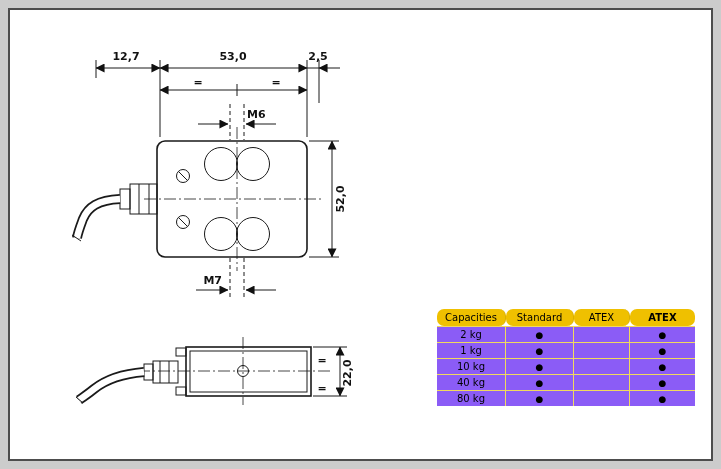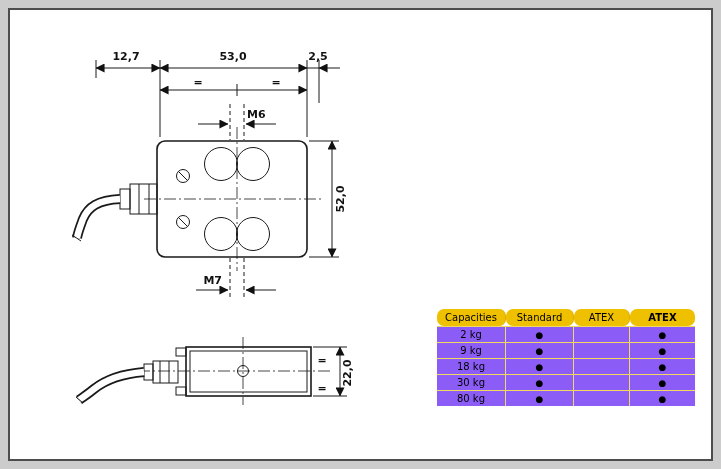--- a/index.html
+++ b/index.html
@@ -177,33 +177,33 @@
     <div class="t-cell">ATEX</div>
   </div>
 
   <div class="t-row t-body">
     <div class="t-cell">2 kg</div>
     <div class="t-cell dot-cell">●</div>
     <div class="t-cell dot-cell"></div>
     <div class="t-cell dot-cell">●</div>
   </div>
   <div class="t-row t-body">
-    <div class="t-cell">9 kg</div>
-    <div class="t-cell dot-cell">●</div>
-    <div class="t-cell dot-cell"></div>
-    <div class="t-cell dot-cell">●</div>
-  </div>
-  <div class="t-row t-body">
-    <div class="t-cell">18 kg</div>
-    <div class="t-cell dot-cell">●</div>
-    <div class="t-cell dot-cell"></div>
-    <div class="t-cell dot-cell">●</div>
-  </div>
-  <div class="t-row t-body">
-    <div class="t-cell">30 kg</div>
+    <div class="t-cell">1 kg</div>
+    <div class="t-cell dot-cell">●</div>
+    <div class="t-cell dot-cell"></div>
+    <div class="t-cell dot-cell">●</div>
+  </div>
+  <div class="t-row t-body">
+    <div class="t-cell">10 kg</div>
+    <div class="t-cell dot-cell">●</div>
+    <div class="t-cell dot-cell"></div>
+    <div class="t-cell dot-cell">●</div>
+  </div>
+  <div class="t-row t-body">
+    <div class="t-cell">40 kg</div>
     <div class="t-cell dot-cell">●</div>
     <div class="t-cell dot-cell"></div>
     <div class="t-cell dot-cell">●</div>
   </div>
   <div class="t-row t-body">
     <div class="t-cell">80 kg</div>
     <div class="t-cell dot-cell">●</div>
     <div class="t-cell dot-cell"></div>
     <div class="t-cell dot-cell">●</div>
   </div>

